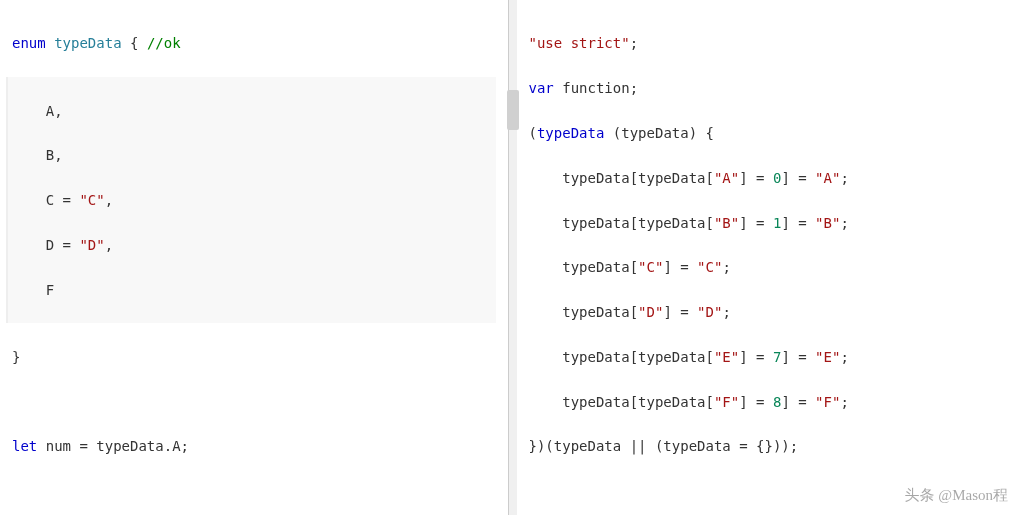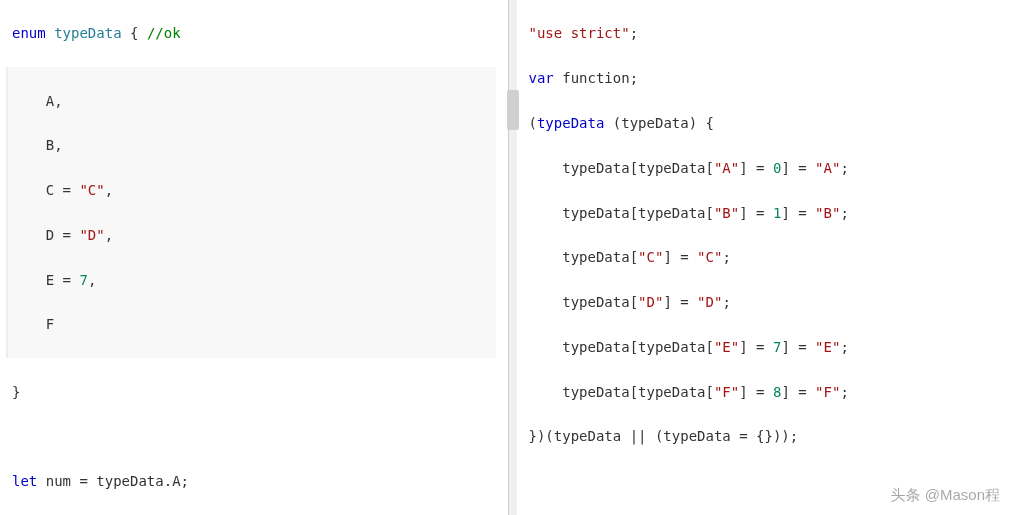--- a/index.html
+++ b/index.html
@@ -13,21 +13,21 @@
       line-height: 1.6;
       background: #ffffff;
       color: #333;
       display: flex;
       width: 1024px;
       height: 515px;
       overflow: hidden;
     }
     .panel {
       flex: 1;
-      padding: 0 12px;
+      padding: 10px 12px;
       overflow: auto;
       white-space: pre;
     }
     .panel-left {
       border-right: 1px solid #ccc;
     }
     .divider {
       width: 8px;
       background: #f0f0f0;
       position: relative;
@@ -44,22 +44,22 @@
     }
     .kw { color: #0000cc; }
     .type { color: #267f99; }
     .str { color: #a31515; }
     .num { color: #098658; }
     .comment { color: #008000; }
     .punct { color: #333; }
     .watermark {
       position: fixed;
       bottom: 8px;
-      right: 24px;
-      font-family: Liberation Sans, sans-serif;
+      right: 16px;
+      font-family: Liberation Serif, serif;
       font-size: 15px;
       color: rgba(0,0,0,0.35);
       font-weight: 500;
       pointer-events: none;
     }
     .highlight-block {
       background: #f8f8f8;
       border-left: 2px solid #eee;
       padding-left: 4px;
       margin-left: -6px;
@@ -71,21 +71,20 @@
 </head>
 <body>
 
 <div class="panel panel-left">
 <div class="line"><span class="kw">enum</span> <span class="type">typeData</span> <span class="punct">{</span> <span class="comment">//ok</span></div>
 <div class="highlight-block">
 <div class="line">    <span>A,</span></div>
 <div class="line">    <span>B,</span></div>
 <div class="line">    <span>C = </span><span class="str">"C"</span><span>,</span></div>
 <div class="line">    <span>D = </span><span class="str">"D"</span><span>,</span></div>
-<div class="line">    <span>E = </span><span class="num">7</span><span>,</span></div>
 <div class="line">    <span>F</span></div>
 </div>
 <div class="line"><span>}</span></div>
 <div class="line"> </div>
 <div class="line"><span class="kw">let</span><span> num = typeData.A;</span></div>
 
 
 
 
 

